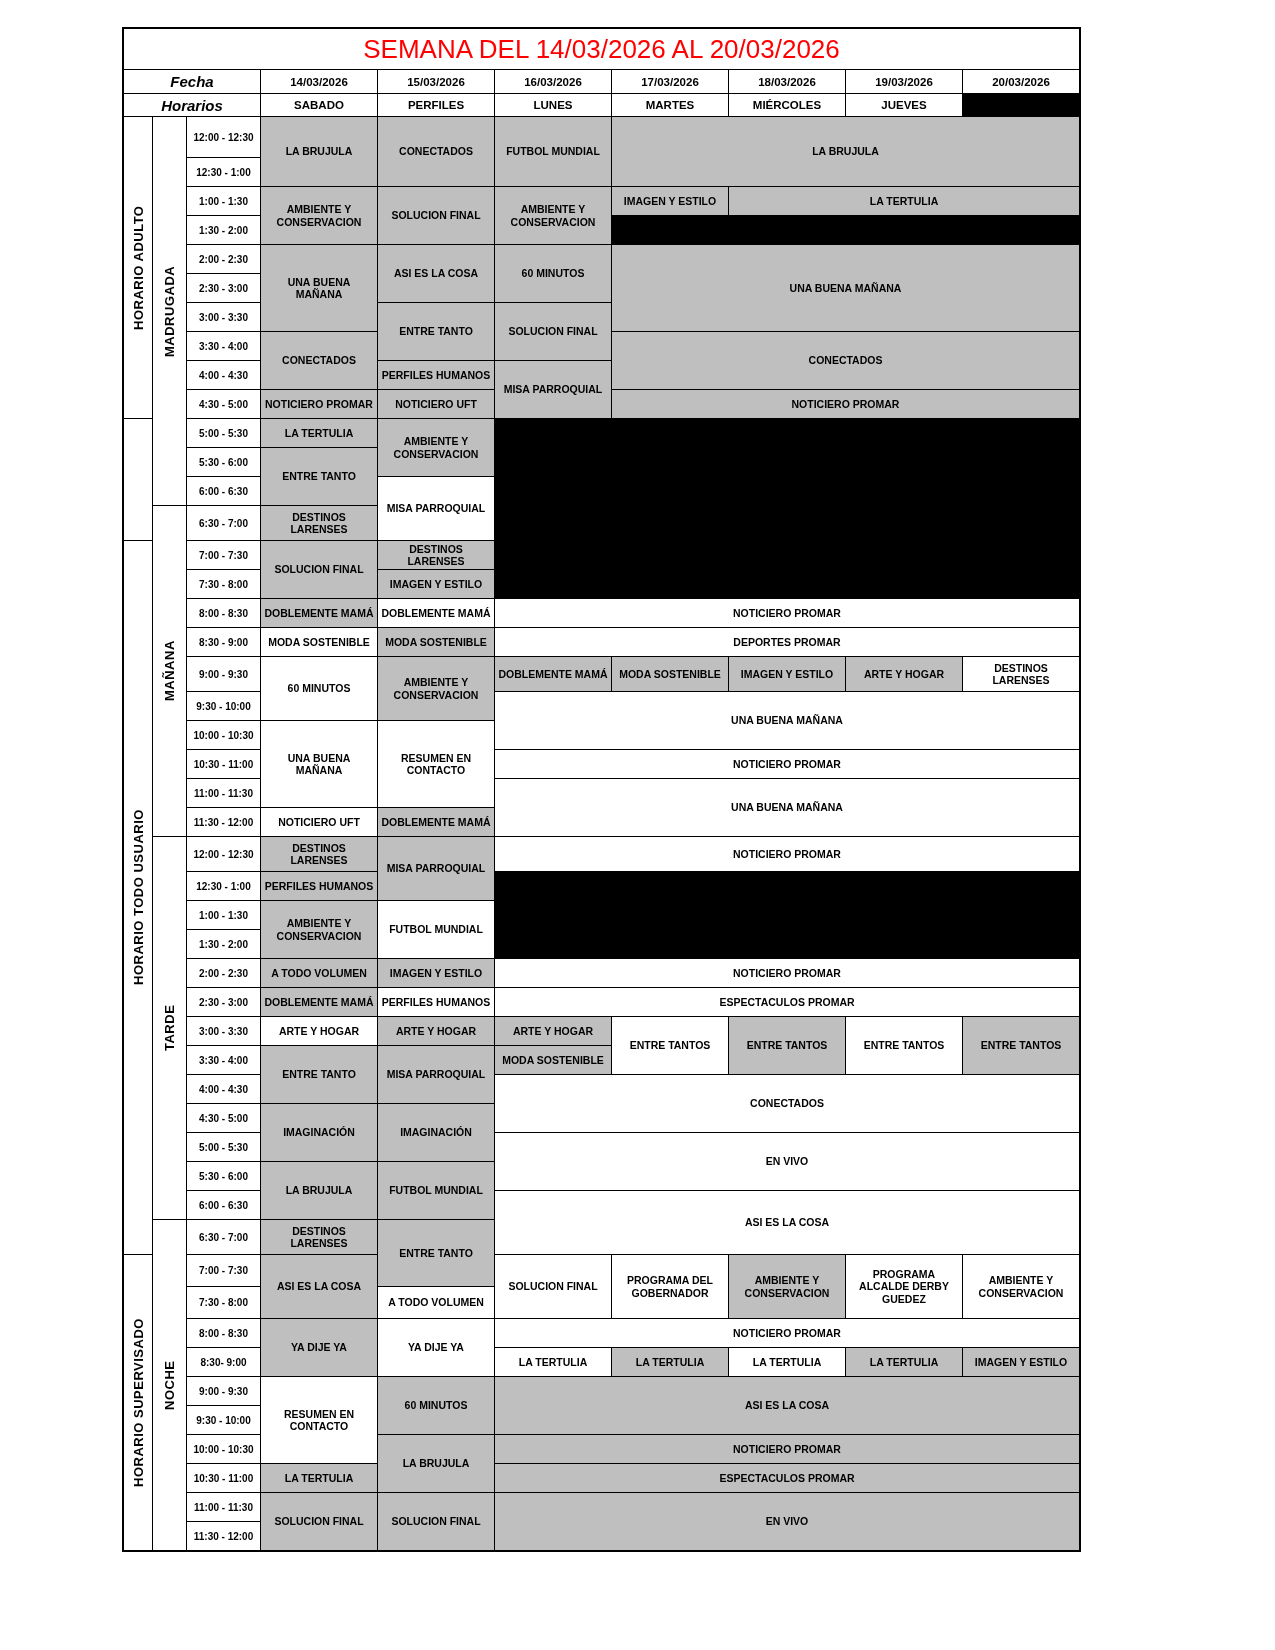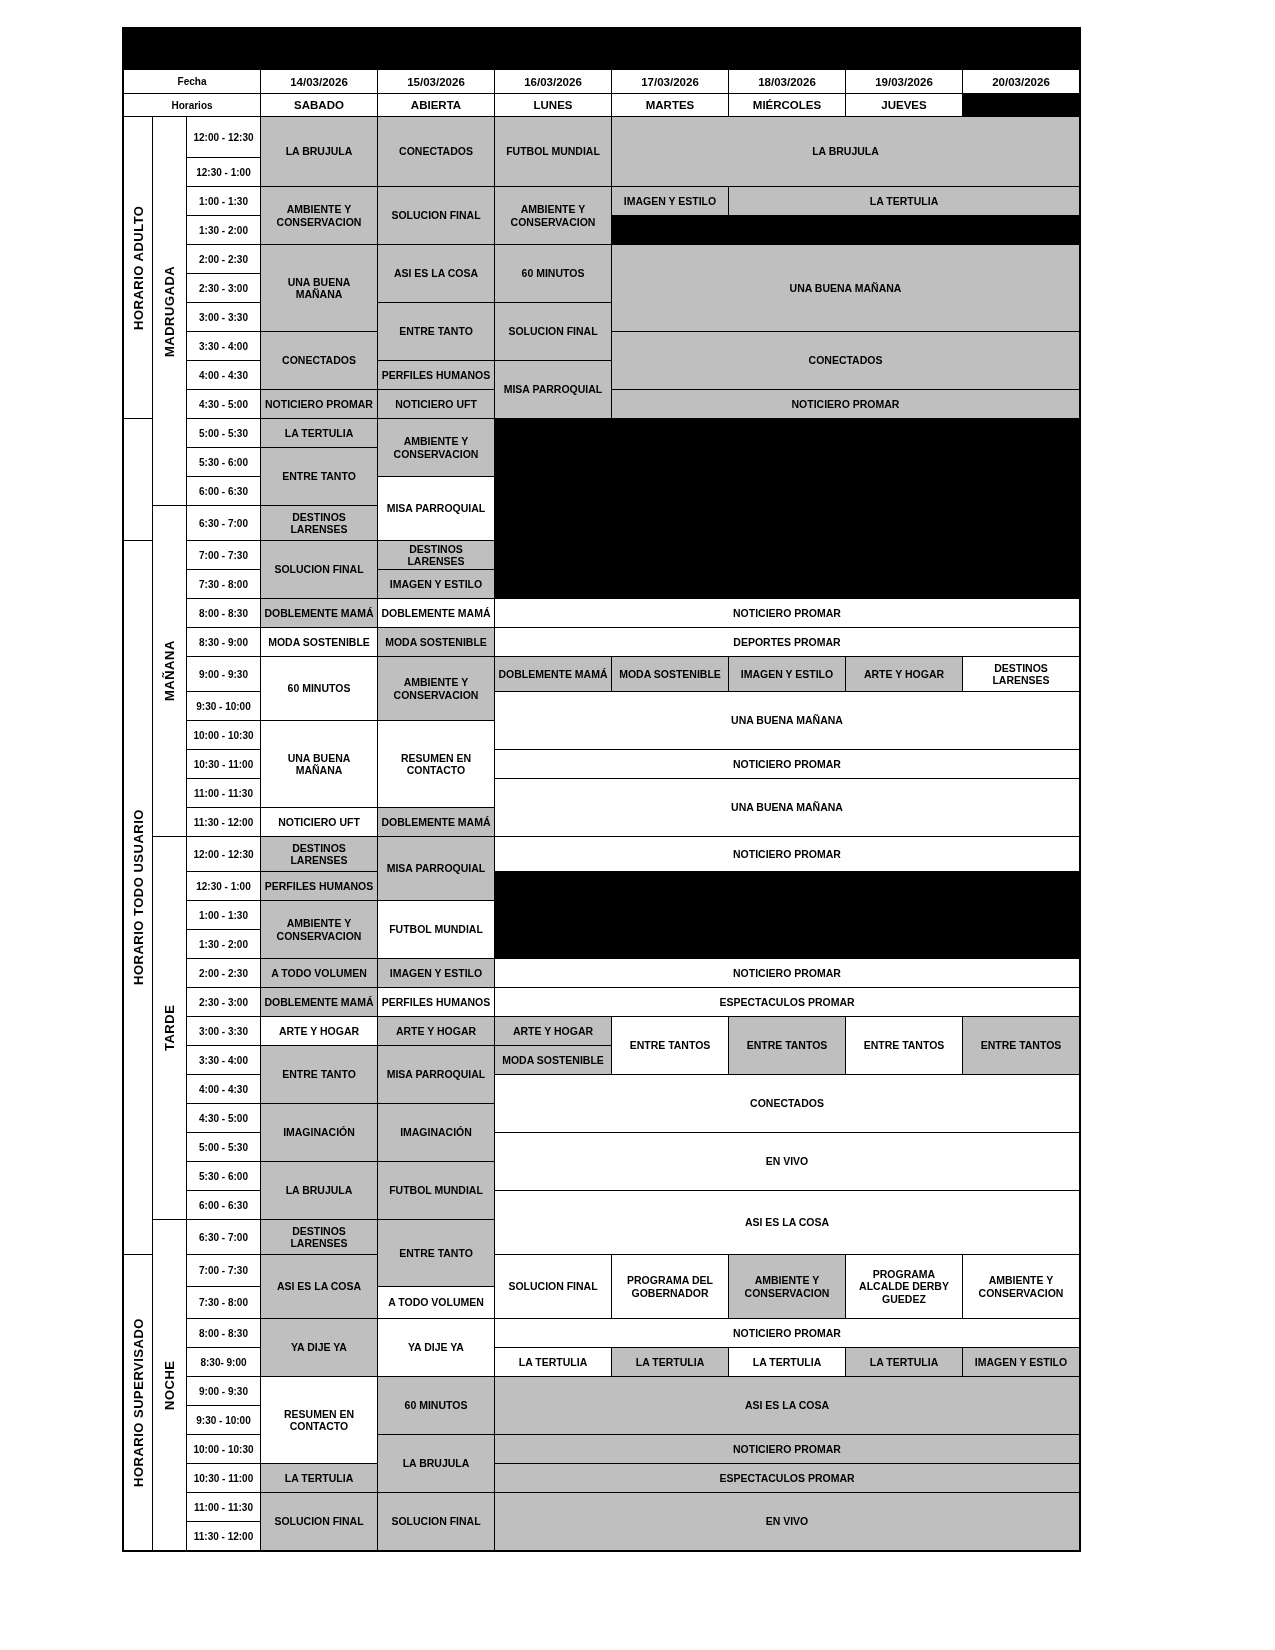--- a/index.html
+++ b/index.html
@@ -15,46 +15,47 @@
   }
   .cell{
     background:#fff;
     display:flex;
     align-items:center;
     justify-content:center;
     text-align:center;
     overflow:hidden;
   }
   .title-cell{font-size:26px;color:#f00;letter-spacing:0px;}
-  .hdr-label{font-size:10px;font-weight:bold;}
+  .hdr-label{font-size:15px;font-weight:bold;font-style:italic;}
   .hdr-date,.hdr-day{font-size:11.5px;font-weight:bold;}
   .time-cell{font-size:10px;font-weight:bold;white-space:nowrap;}
   .prog{font-size:10.5px;font-weight:bold;line-height:1.18;padding:1px 3px;}
   .vlabel{
     font-size:13px;font-weight:bold;letter-spacing:.5px;
     writing-mode:vertical-rl;transform:rotate(180deg);
   }
   .daypart{font-size:13px;}
 </style>
 </head>
 <body>
 
 <div id="sheet">
   <div class="schedule" id="grid" style="grid-template-columns: 28px 33px 73px repeat(7, 1fr); grid-template-rows: 40px 23px 22px 40px 28px 28px 28px 28px 28px 28px 28px 28px 28px 28px 28px 28px 34px 28px 28px 28px 28px 34px 28px 28px 28px 28px 28px 34px 28px 28px 28px 28px 28px 28px 28px 28px 28px 28px 28px 28px 34px 31px 31px 28px 28px 28px 28px 28px 28px 28px 28px;">
+      <div class="cell title-cell" style="grid-area: 1 / 1 / auto / span 10; color: rgb(255, 0, 0);">SEMANA DEL 14/03/2026 AL 20/03/2026</div>
       <div class="cell hdr-label" style="grid-area: 2 / 1 / auto / span 3;">Fecha</div>
       <div class="cell hdr-date" style="grid-area: 2 / 4;">14/03/2026</div>
       <div class="cell hdr-date" style="grid-area: 2 / 5;">15/03/2026</div>
       <div class="cell hdr-date" style="grid-area: 2 / 6;">16/03/2026</div>
       <div class="cell hdr-date" style="grid-area: 2 / 7;">17/03/2026</div>
       <div class="cell hdr-date" style="grid-area: 2 / 8;">18/03/2026</div>
       <div class="cell hdr-date" style="grid-area: 2 / 9;">19/03/2026</div>
       <div class="cell hdr-date" style="grid-area: 2 / 10;">20/03/2026</div>
       <div class="cell hdr-label" style="grid-area: 3 / 1 / auto / span 3;">Horarios</div>
       <div class="cell hdr-day" style="grid-area: 3 / 4;">SABADO</div>
-      <div class="cell hdr-day" style="grid-area: 3 / 5;">ABIERTA</div>
+      <div class="cell hdr-day" style="grid-area: 3 / 5;">PERFILES</div>
       <div class="cell hdr-day" style="grid-area: 3 / 6;">LUNES</div>
       <div class="cell hdr-day" style="grid-area: 3 / 7;">MARTES</div>
       <div class="cell hdr-day" style="grid-area: 3 / 8;">MIÉRCOLES</div>
       <div class="cell hdr-day" style="grid-area: 3 / 9;">JUEVES</div>
       <div class="cell hdr-day" style="grid-area: 3 / 10; margin-top: 40px;">VIERNES</div>
       <div class="cell vlabel" style="grid-area: 4 / 1 / span 10;">HORARIO ADULTO</div>
       <div class="cell vlabel" style="grid-area: 14 / 1 / span 4;"></div>
       <div class="cell vlabel" style="grid-area: 18 / 1 / span 24;">HORARIO TODO USUARIO</div>
       <div class="cell vlabel" style="grid-area: 42 / 1 / span 10;">HORARIO SUPERVISADO</div>
       <div class="cell vlabel daypart" style="grid-area: 4 / 2 / span 13;">MADRUGADA</div>

